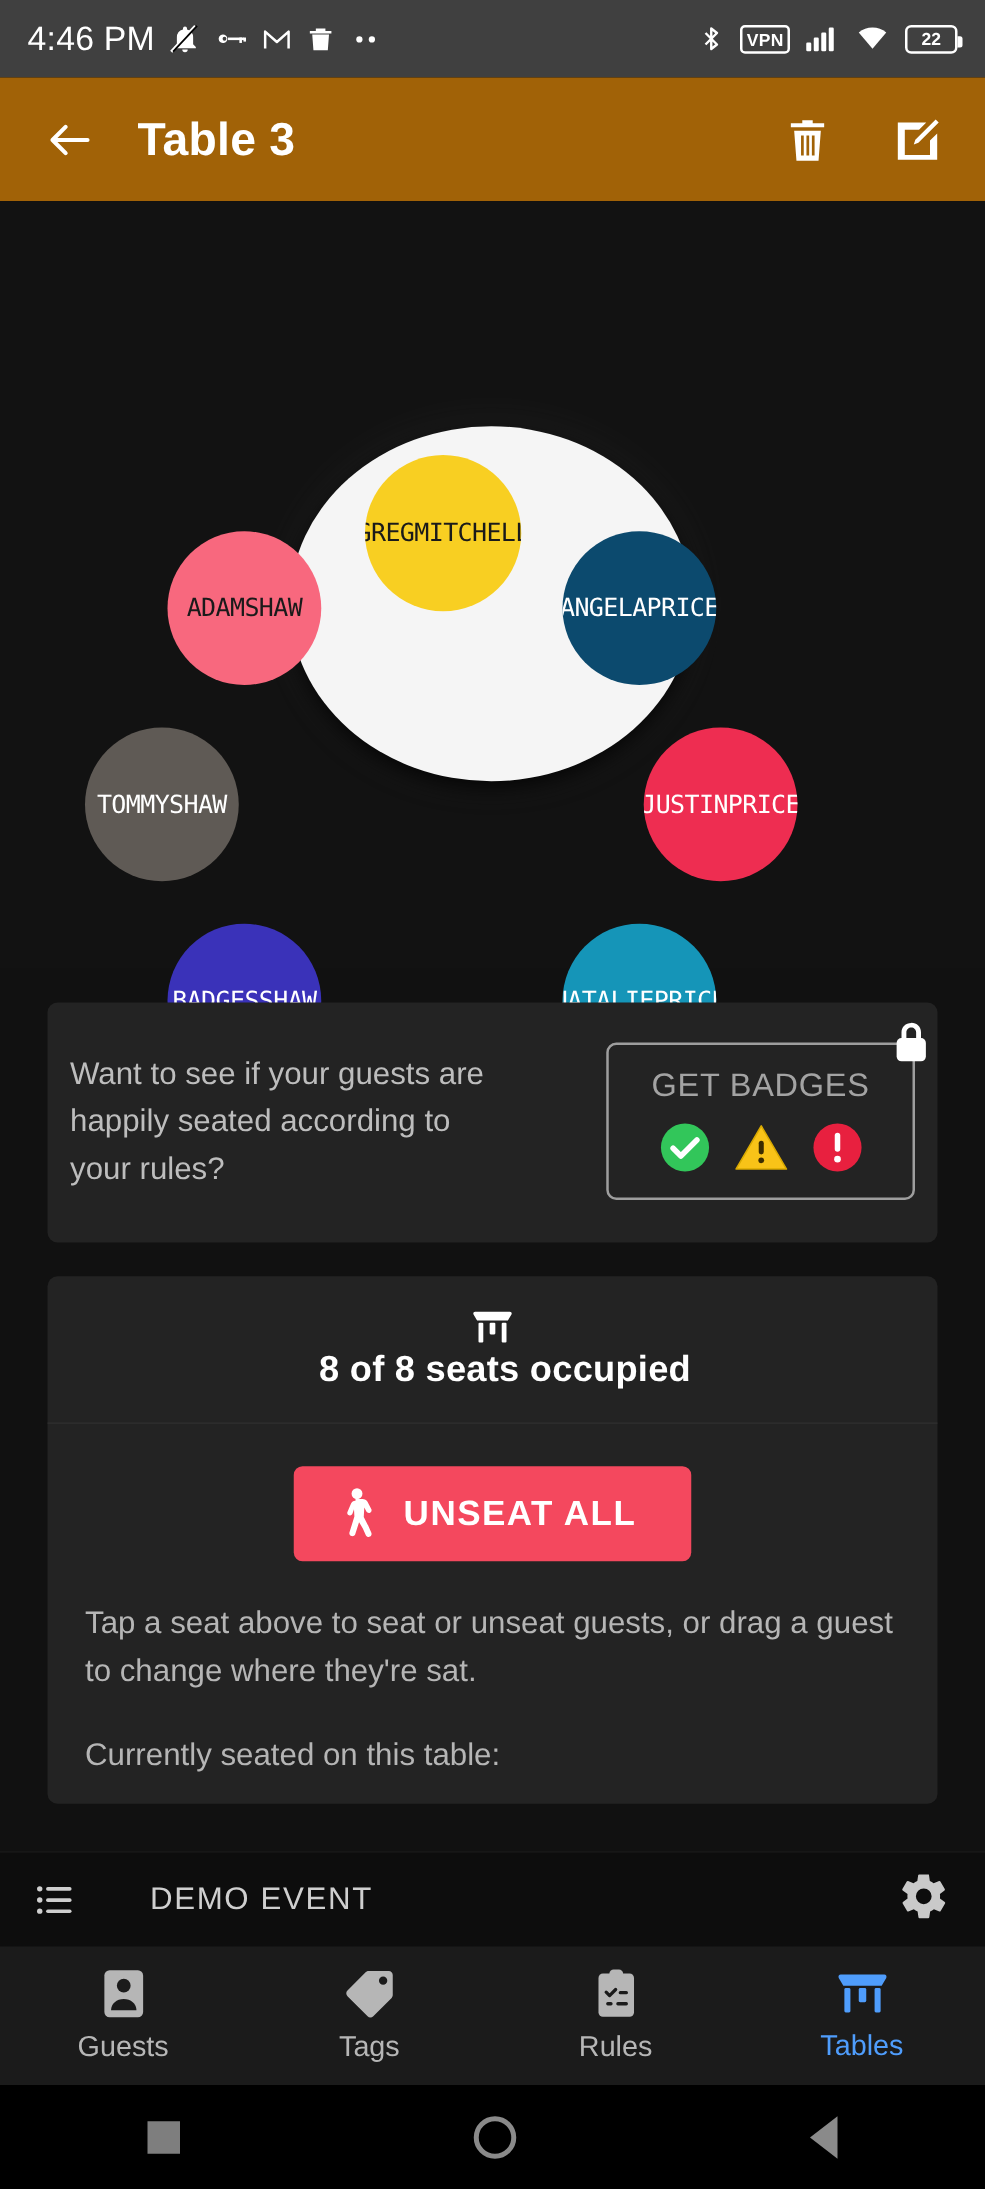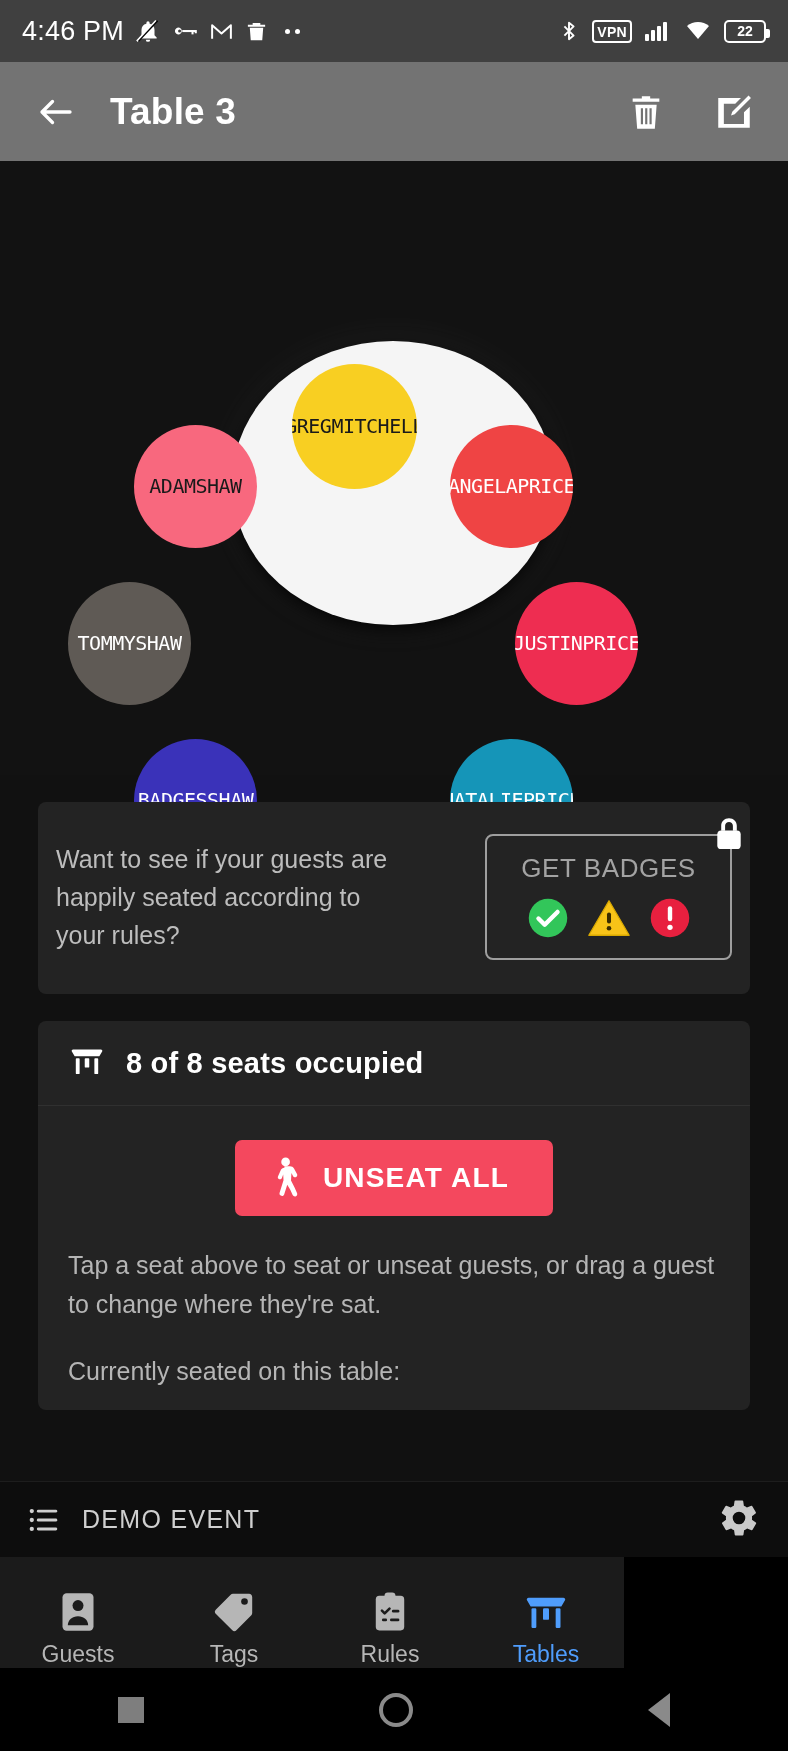--- a/index.html
+++ b/index.html
@@ -45,21 +45,21 @@
     content: ""; position: absolute; right: -6px; top: 7px;
     width: 4px; height: 9px; background: #fff; border-radius: 0 2px 2px 0;
   }
   .dots { display: flex; gap: 5px; margin-left: 6px; }
   .dots i { width: 5px; height: 5px; border-radius: 50%; background: #fff; display: block; }
 
   
   .appbar {
     position: absolute; top: 62px; left: 0;
     width: 788px; height: 99px;
-    background: #737373;
+    background: #a16207;
     display: flex; align-items: center;
     padding: 0 28px;
   }
   .back-btn { width: 56px; height: 56px; display: flex; align-items: center; justify-content: center; }
   .appbar-title {
     color: #fff; font-size: 37px; font-weight: 700;
     margin-left: 26px; letter-spacing: .2px;
   }
   .appbar-actions { margin-left: auto; display: flex; align-items: center; gap: 36px; }
   .appbar-actions .icon-btn { width: 52px; height: 52px; display: flex; align-items: center; justify-content: center; }
@@ -137,20 +137,21 @@
   .lock-icon {
     position: absolute; right: -17px; top: -20px;
   }
 
   
   .seats-card { margin-top: 27px; }
   .seats-header {
     display: flex; align-items: center;
     padding: 25px 30px 25px;
     border-bottom: 1.5px solid #303030;
+    flex-direction: column;
   }
   .seats-header-label {
     color: #fff; font-size: 29px; font-weight: 700; margin-left: 20px; letter-spacing: .2px;
   }
   .unseat-wrap { padding: 34px 0 30px; display: flex; justify-content: center; }
   .unseat-btn {
     background: #f4485e;
     border-radius: 7px;
     padding: 17px 44px 17px 34px;
     display: flex; align-items: center; gap: 22px;
@@ -166,33 +167,34 @@
   .seats-body p + p { margin-top: 28px; }
 
   
   .eventbar {
     position: absolute; top: 1481px; left: 0;
     width: 788px; height: 76px;
     background: #0d0d0d;
     display: flex; align-items: center;
     padding: 0 28px;
     border-top: 1px solid #1d1d1d;
+    gap: 38px;
   }
   .eventbar-label {
     color: #cfcfcf; font-size: 25px; letter-spacing: 1.3px;
     margin-left: 22px; font-weight: 400;
   }
   .eventbar .gear { margin-left: auto; }
 
   
   .bottomnav {
     position: absolute; top: 1557px; left: 0;
-    width: 624px; height: 111px;
+    width: 788px; height: 111px;
     background: #1b1b1b;
-    display: flex; align-items: flex-end;
+    display: flex; align-items: center;
   }
   .nav-item {
     flex: 1;
     display: flex; flex-direction: column; align-items: center; gap: 8px;
   }
   .nav-label { font-size: 23px; color: #b6b6b6; }
   .nav-item.active .nav-label { color: #4f9dfc; }
 
   
   .sysnav {
@@ -284,21 +286,21 @@
 
   <div class="content">
 
     <div class="table-stage">
       <div class="table-top"></div>
       <div id="seats-layer">
           <div class="seat dark-label" style="left: 292px; top: 203px; width: 125px; height: 125px; background: rgb(248, 207, 34);">
             <span style="display: block;">GREG</span>
             <span style="display: block;">MITCHELL</span>
           </div>
-          <div class="seat" style="left: 450px; top: 264px; width: 123px; height: 123px; background: #ef4444;">
+          <div class="seat" style="left: 450px; top: 264px; width: 123px; height: 123px; background: #0c4a6e;">
             <span style="display: block;">ANGELA</span>
             <span style="display: block;">PRICE</span>
           </div>
           <div class="seat" style="left: 515px; top: 421px; width: 123px; height: 123px; background: rgb(238, 45, 81);">
             <span style="display: block;">JUSTIN</span>
             <span style="display: block;">PRICE</span>
           </div>
           <div class="seat" style="left: 450px; top: 578px; width: 123px; height: 123px; background: rgb(21, 149, 184);">
             <span style="display: block;">NATALIE</span>
             <span style="display: block;">PRICE</span>

